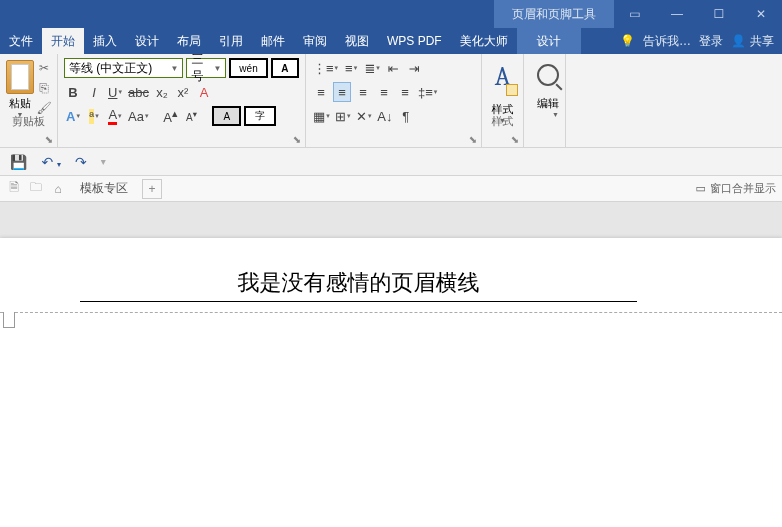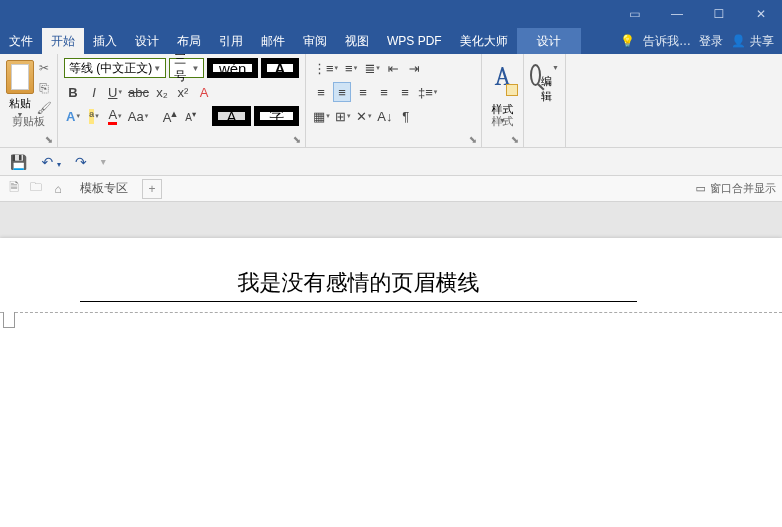--- a/index.html
+++ b/index.html
@@ -32,30 +32,30 @@
 .clip-side{display:flex;flex-direction:column;gap:4px;padding-top:2px}
 .sicon{width:16px;height:16px;display:flex;align-items:center;justify-content:center;color:#666}
 .font{width:248px}
 .font-rows{display:flex;flex-direction:column;gap:4px}
 .frow{display:flex;align-items:center;gap:3px}
 .combo{height:20px;border:1px solid #4d7c0f;background:#fff;display:flex;align-items:center;padding:0 4px;font-size:12px}
 .combo.font-name{width:134px}
 .combo.font-size{width:44px}
 .combo .dd{margin-left:auto;color:#666;font-size:8px}
 .btn{min-width:18px;height:20px;display:flex;align-items:center;justify-content:center;border:1px solid transparent;font-size:12px}
-.btn.box{border:6px solid #000000;background:#fff;font-size:15px;padding:0 9px}
+.btn.box{border:2px solid #000000;background:#fff;font-size:10px;padding:0 9px}
 .btn .dd{font-size:7px;margin-left:1px;color:#666}
 .ico{font-size:13px;color:#444}
 .para{width:176px}
 .styles{width:42px}
 .styles-inner{display:flex;flex-direction:column;align-items:center;padding-top:4px}
 .style-A{font-size:26px;color:#2b579a;font-family:Cambria,serif;height:38px;position:relative}
 .style-A::after{content:"";position:absolute;right:-8px;bottom:4px;width:10px;height:10px;border:1px solid #d4a030;background:#f8e8b0}
 .edit{width:42px}
-.edit-inner{display:flex;flex-direction:row;align-items:flex-start;padding-top:6px}
+.edit-inner{display:flex;flex-direction:column;align-items:flex-end;padding-top:6px}
 .magnifier{width:22px;height:22px;border:2px solid #555;border-radius:50%;position:relative}
 .magnifier::after{content:"";position:absolute;width:8px;height:2px;background:#555;bottom:-4px;right:-6px;transform:rotate(45deg)}
 .qat{height:28px;background:#f3f3f3;border-bottom:1px solid #d4d4d4;display:flex;align-items:center;gap:14px;padding:0 10px}
 .qat .qicon{color:#2b579a;font-size:14px}
 .tabbar{height:26px;background:#f8f8f8;border-bottom:1px solid #d4d4d4;display:flex;align-items:center;padding:0 6px;gap:6px}
 .docicon{width:16px;height:16px;color:#888;display:flex;align-items:center;justify-content:center}
 .tab{padding:0 8px;font-size:12px;color:#555}
 .plus{width:20px;height:20px;border:1px solid #ccc;display:flex;align-items:center;justify-content:center;color:#888}
 .tab-right{margin-left:auto;display:flex;align-items:center;gap:4px;color:#666;font-size:11px}
 .canvas{height:325px;background:#e6e6e6;position:relative;overflow:hidden}
@@ -65,20 +65,21 @@
 .header-line{border-bottom:1.5px solid #000;margin-top:3px}
 .dotted-line{position:absolute;top:74px;left:0;right:0;border-top:1px dashed #aaa}
 .header-tab{position:absolute;left:3px;top:74px;width:12px;height:16px;border:1px solid #999;border-top:none;background:#fff}
 </style>
 </head>
 <body>
 
 <div class="titlebar">
   <div class="title-spacer"></div>
   <div class="title-gap"></div>
+  <div class="title-tools">页眉和页脚工具</div>
   <div class="title-ctrls">
     <div class="tctrl">▭</div>
     <div class="tctrl">—</div>
     <div class="tctrl">☐</div>
     <div class="tctrl">✕</div>
   </div>
 </div>
 
 <div class="menubar">
   <div class="menu-item">文件</div>

